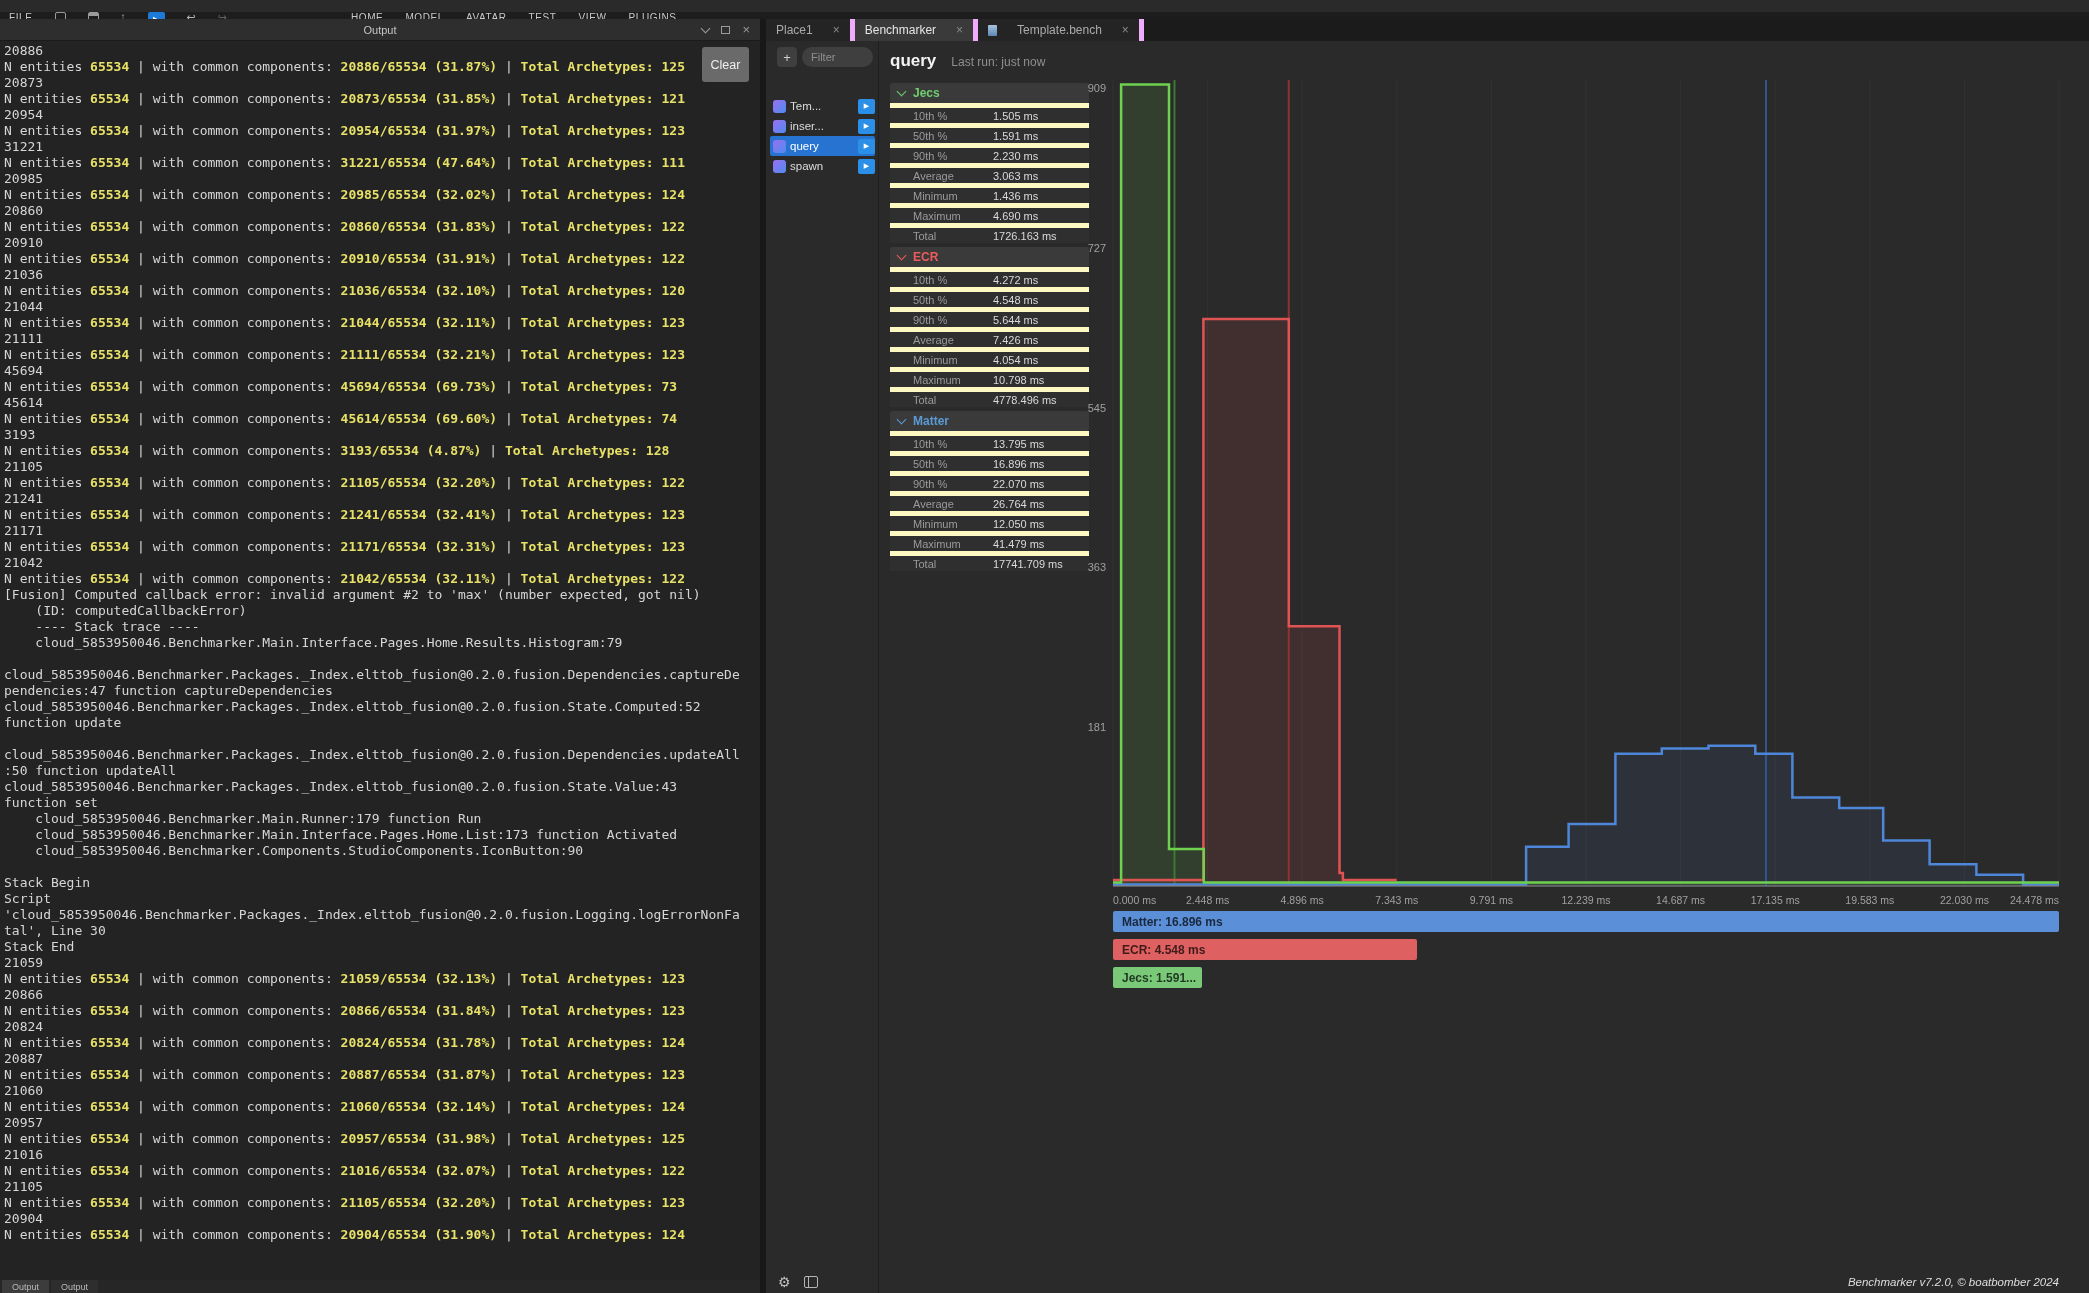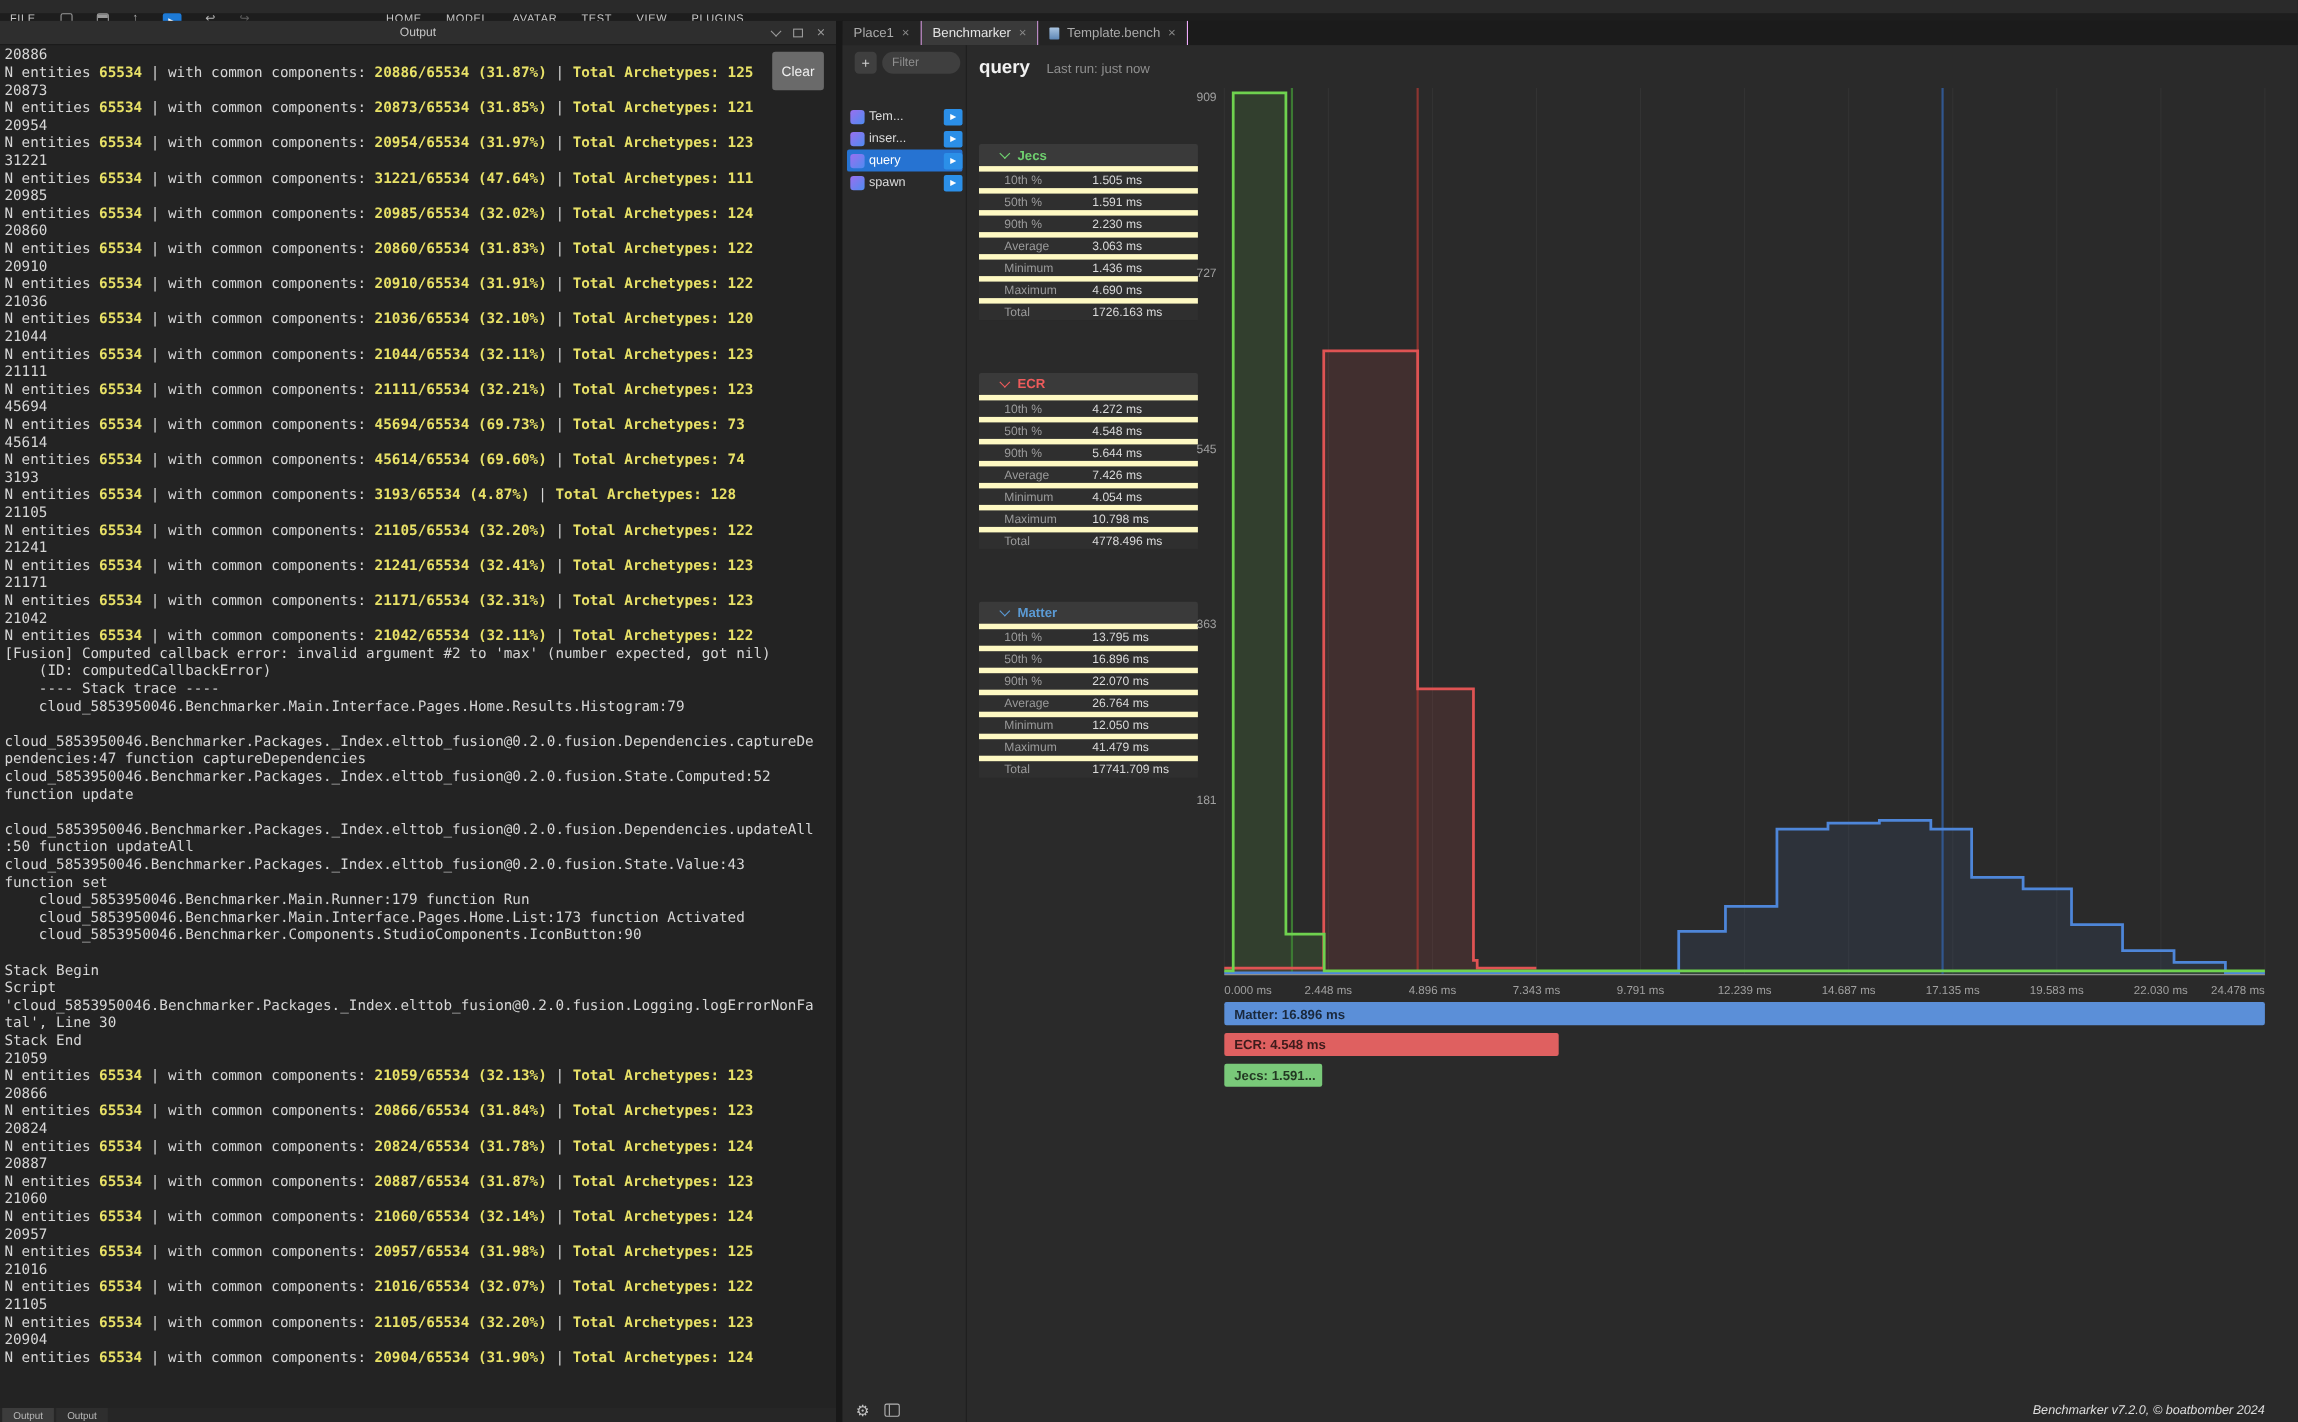--- a/index.html
+++ b/index.html
@@ -28,21 +28,21 @@
   .log-line{height:16px;}
   .ly{color:#e8e167;font-weight:bold;}
   .output-bottom-tabs{position:absolute;left:0;bottom:0;width:100%;height:13px;background:#262626;display:flex;gap:2px;padding-left:2px;box-sizing:border-box;font-size:9px;color:#b9b9b9;align-items:stretch;}
   .btab{padding:0 10px;display:flex;align-items:center;background:#2e2e2e;}
   .btab.active{background:#3c3c3c;}
 
   .splitter{position:absolute;left:760px;top:19px;width:6px;height:1274px;background:#181818;}
 
   
   .tabbar{position:absolute;left:766px;top:19px;right:0;height:22px;background:#1b1b1b;display:flex;}
-  .tab{display:flex;align-items:center;gap:7px;padding:0 10px;font-size:12px;color:#ababab;background:#242424;border-right:1px solid #f0abfc;}
+  .tab{display:flex;align-items:center;gap:20px;padding:0 10px;font-size:12px;color:#ababab;background:#242424;border-right:5px solid #f0abfc;}
   .tab.active{background:#3a3a3a;color:#e5e5e5;}
   .tclose{font-size:12px;color:#8a8a8a;line-height:1;}
   .doc-ico{width:9px;height:11px;background:linear-gradient(#a9c4e0,#5d86b5);border-radius:1px;display:inline-block;}
 
   
   .bench-body{position:absolute;left:766px;top:41px;right:0;bottom:0;background:#2a2a2a;}
   .list-toolbar{position:absolute;left:11px;top:6px;width:96px;display:flex;gap:5px;}
   .add-btn{width:20px;height:20px;background:#3f3f3f;border:none;border-radius:4px;color:#cfcfcf;font-size:13px;line-height:1;font-family:inherit;padding:0;}
   .filter-input{flex:1;min-width:0;height:20px;background:#3f3f3f;border:none;border-radius:10px;color:#cfcfcf;font-size:11px;padding:0 9px;box-sizing:border-box;font-family:inherit;outline:none;}
   .filter-input::placeholder{color:#8f8f8f;}
@@ -54,21 +54,21 @@
   .selected .bench-name{color:#fff;}
   .run-btn{width:17px;height:15px;background:#2b8fe8;border-radius:2px;color:#fff;font-size:7px;display:flex;align-items:center;justify-content:center;flex:0 0 auto;}
   .col-divider{position:absolute;left:112px;top:0;bottom:0;width:1px;background:#1f1f1f;}
 
   .main-header{position:absolute;left:124px;top:10px;display:flex;align-items:baseline;gap:15px;}
   .main-title{font-size:17px;font-weight:bold;color:#f2f2f2;}
   .last-run{font-size:12px;color:#8f8f8f;}
 
   .stats-panel{position:absolute;left:124px;top:42px;width:199px;}
   .stats-section{margin-bottom:4px;}
-  .section-header{height:20px;background:#3a3a3a;display:flex;align-items:center;gap:8px;padding-left:20px;font-size:12px;font-weight:bold;border-radius:2px;margin-top:48px;}
+  .section-header{height:20px;background:#3a3a3a;display:flex;align-items:center;gap:8px;padding-left:8px;font-size:12px;font-weight:bold;border-radius:2px;}
   .chev2{width:6px;height:6px;border-right:1.5px solid currentColor;border-bottom:1.5px solid currentColor;transform:rotate(45deg);margin-top:-3px;flex:0 0 auto;}
   .stat-row{height:20px;display:flex;align-items:center;background:#2f2f2f;border-top:5px solid #fef9c3;box-sizing:border-box;padding-left:23px;}
   .stat-label{width:80px;font-size:11px;color:#9b9b9b;}
   .stat-value{font-size:11px;color:#dadada;}
 
   #chart-svg{position:absolute;left:314px;top:34px;}
 
   .legend{position:absolute;left:347px;top:870px;}
   .legend-bar{height:21px;border-radius:2px;margin-bottom:7px;display:flex;align-items:center;padding-left:9px;box-sizing:border-box;font-size:12px;font-weight:bold;color:rgba(0,0,0,0.72);overflow:hidden;white-space:nowrap;}
 

